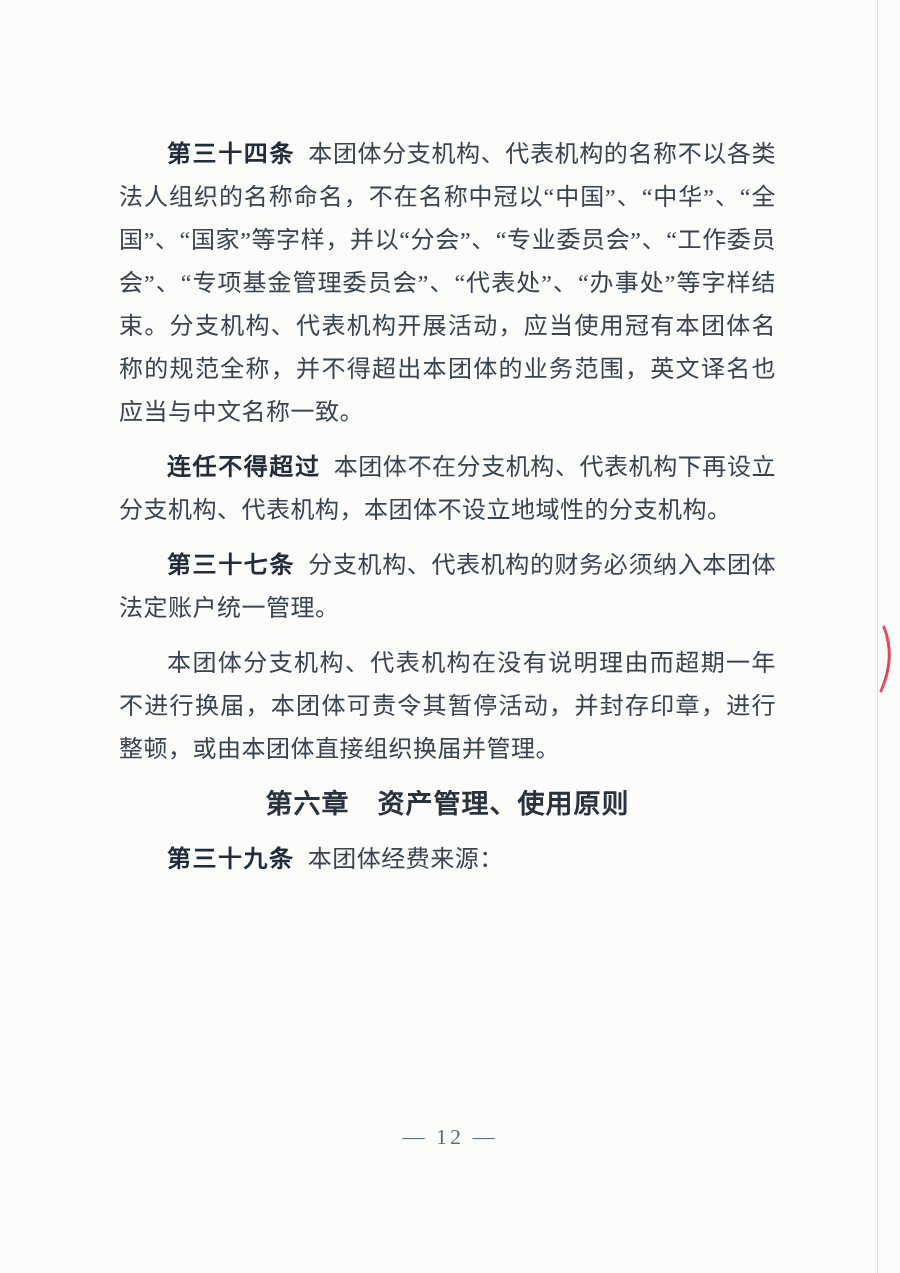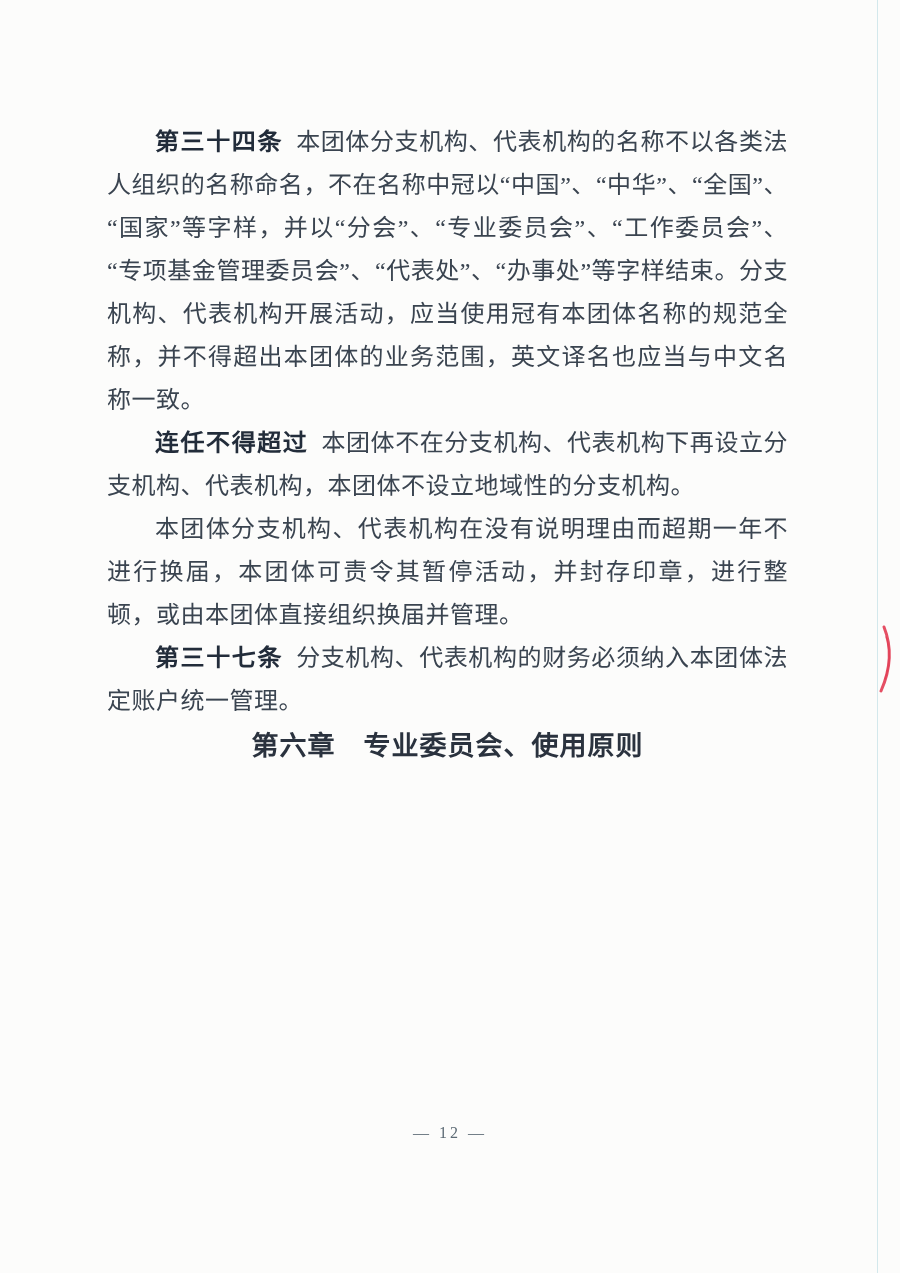--- a/index.html
+++ b/index.html
@@ -22,21 +22,21 @@
     top: 121px;
     width: 681px;
     font-size: 24px;
     line-height: 43px;
     letter-spacing: 0.5px;
     text-align: justify;
     text-justify: inter-ideograph;
     color: #3a4450;
   }
   .para {
-    margin: 0;
+    margin: 12px;
     text-indent: 2em;
     font-family: Liberation Serif, serif;
   }
   .art-num {
     font-weight: bold;
     color: #222c3a;
     letter-spacing: 1.5px;
     margin-right: 0.55em;
   }
   .chapter {
@@ -49,21 +49,21 @@
     line-height: 43px;
     letter-spacing: 1px;
     color: #2a323e;
   }
   .page-number {
     position: absolute;
     top: 1124px;
     left: 0;
     right: 0;
     text-align: center;
-    font-size: 16px;
+    font-size: 22px;
     letter-spacing: 3px;
     color: #5c6a74;
     font-family: "Liberation Serif", "DejaVu Serif", serif;
   }
   .edge-line {
     position: absolute;
     left: 877px;
     top: 0;
     width: 1px;
     height: 100%;
@@ -78,23 +78,24 @@
   }
 </style>
 </head>
 <body>
 
 <div class="page">
 
   <div class="content" id="doc-blocks">
       <p class="para"><span class="art-num">第三十四条</span>本团体分支机构、代表机构的名称不以各类法人组织的名称命名，不在名称中冠以“中国”、“中华”、“全国”、“国家”等字样，并以“分会”、“专业委员会”、“工作委员会”、“专项基金管理委员会”、“代表处”、“办事处”等字样结束。分支机构、代表机构开展活动，应当使用冠有本团体名称的规范全称，并不得超出本团体的业务范围，英文译名也应当与中文名称一致。</p>
       <p class="para"><span class="art-num">连任不得超过</span>本团体不在分支机构、代表机构下再设立分支机构、代表机构，本团体不设立地域性的分支机构。</p>
+      <p class="para"><span class="art-num">第三十七条</span>分支机构、代表机构的财务必须纳入本团体法定账户统一管理。</p>
       <p class="para">本团体分支机构、代表机构在没有说明理由而超期一年不进行换届，本团体可责令其暂停活动，并封存印章，进行整顿，或由本团体直接组织换届并管理。</p>
-      <p class="para"><span class="art-num">第三十七条</span>分支机构、代表机构的财务必须纳入本团体法定账户统一管理。</p>
-      <h2 class="chapter">第六章　专业委员会、使用原则</h2>
+      <h2 class="chapter">第六章　资产管理、使用原则</h2>
+      <p class="para"><span class="art-num">第三十九条</span>本团体经费来源：</p>
     </div>
 
   <div class="page-number">— 12 —</div>
 
   <svg class="stamp-arc" viewBox="0 0 26 72" aria-hidden="true">
     <path d="M 8 4 Q 20 34 5 68" fill="none" stroke="#e03049" stroke-width="3" stroke-linecap="round" opacity="0.85"></path>
     <path d="M 10 14 Q 17 34 9 56" fill="none" stroke="#e03049" stroke-width="1.5" stroke-linecap="round" opacity="0.45"></path>
   </svg>
 
   <div class="edge-line"></div>

